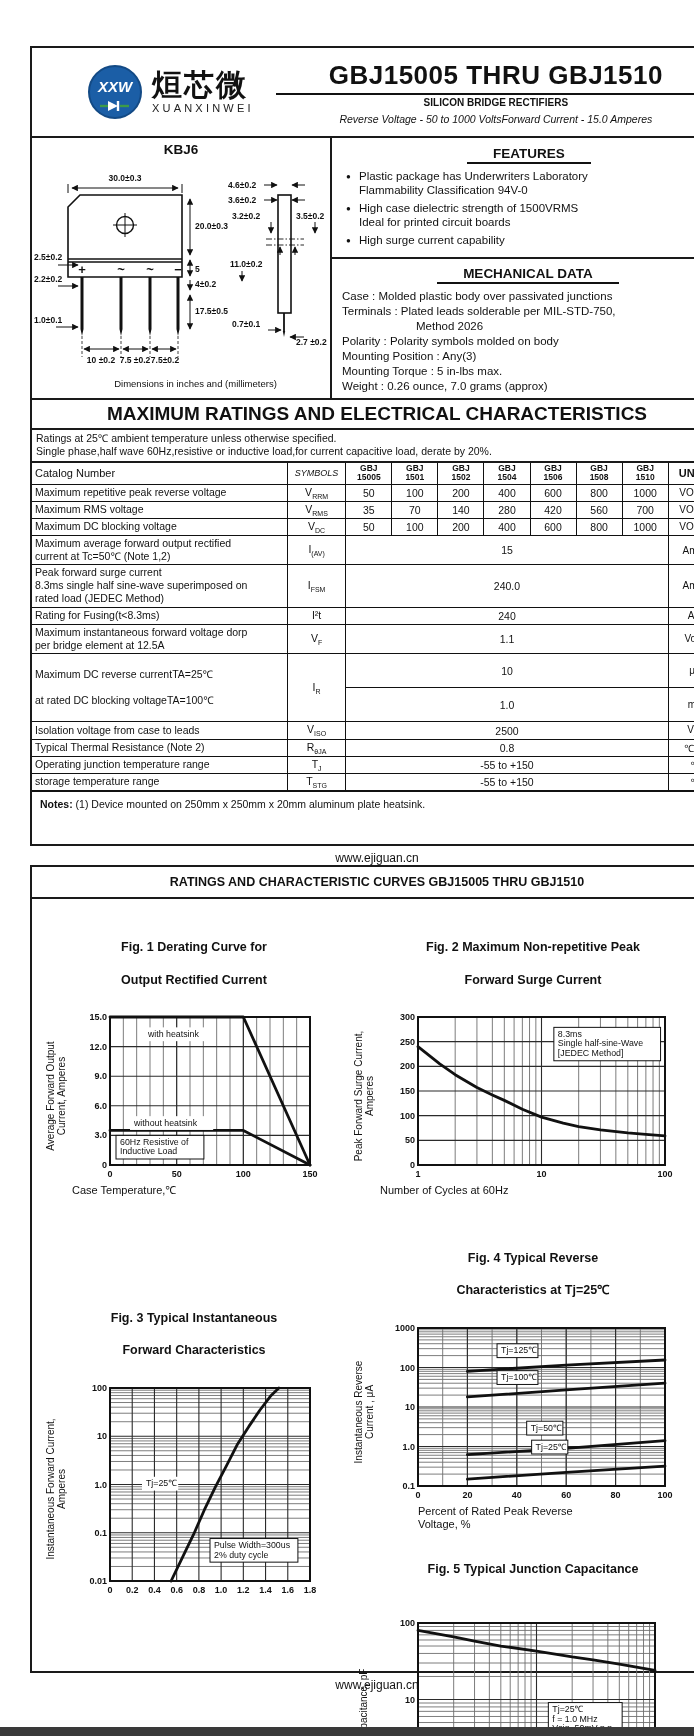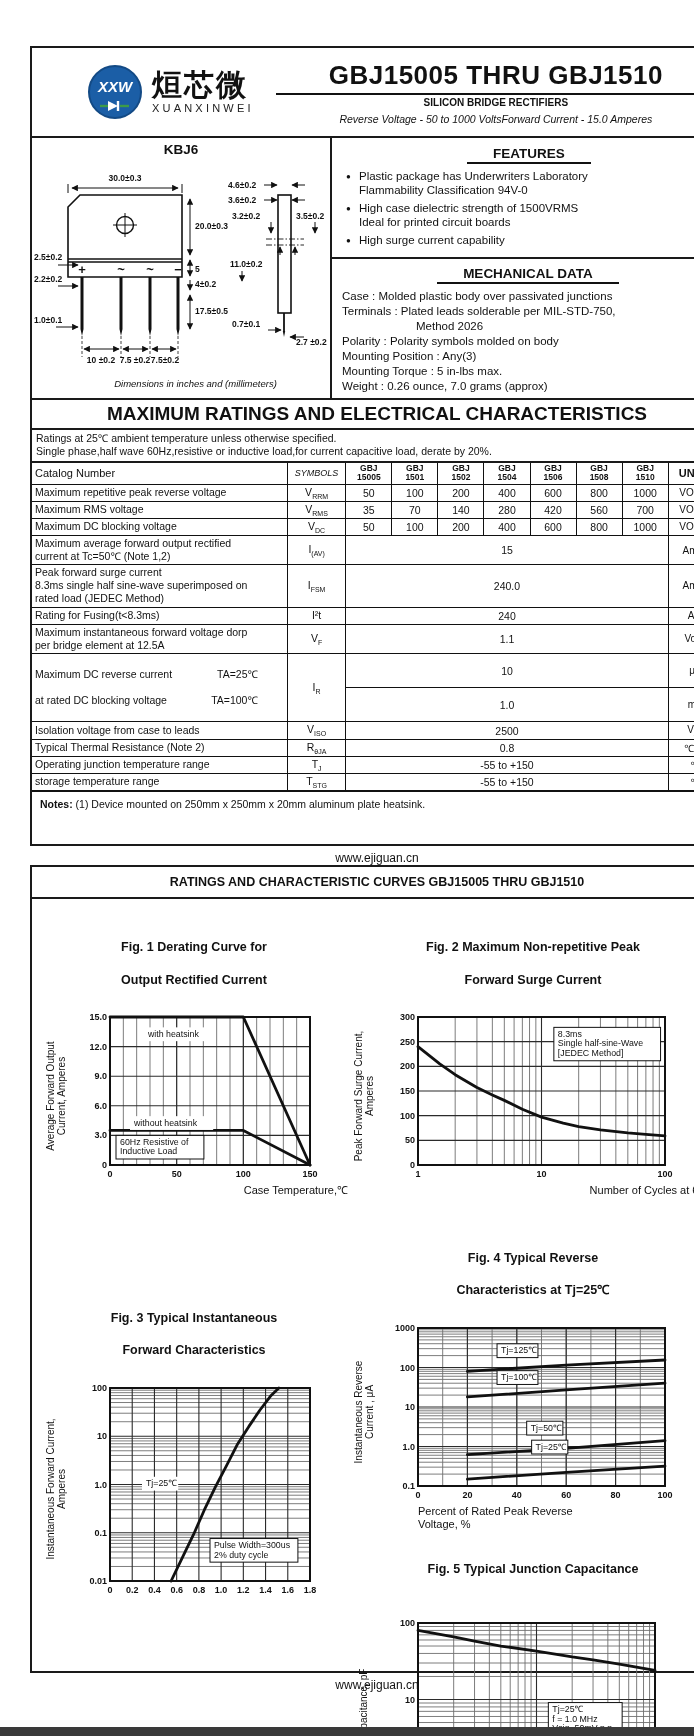--- a/index.html
+++ b/index.html
@@ -13,21 +13,21 @@
   .logo-cn{font-size:30px;font-weight:bold;letter-spacing:2px;line-height:1;}
   .logo-en{font-size:11px;letter-spacing:3.2px;color:#222;margin-top:2px;}
   .title-block{flex:1;margin-left:22px;text-align:center;}
   .doc-title{font-size:26px;font-weight:bold;border-bottom:2.5px solid #111;padding-bottom:2px;letter-spacing:.5px;}
   .doc-sub{font-size:10px;font-weight:bold;margin-top:2px;}
   .doc-tag{font-size:10.5px;font-style:italic;margin-top:5px;display:flex;justify-content:center;}
   .content{border-top:2px solid #1a1a1a;flex:1;display:flex;flex-direction:column;}
   .top-grid{display:flex;}
   .draw-cell{width:300px;border-right:2px solid #1a1a1a;box-sizing:border-box;padding:4px 0 2px 0;}
   .pkg-name{text-align:center;font-weight:bold;font-size:13.5px;margin-bottom:2px;}
-  .pkg-caption{text-align:center;font-style:italic;font-size:9.5px;margin-top:1px;padding-left:29px;}
+  .pkg-caption{text-align:center;font-size:9.5px;margin-top:1px;padding-left:29px;}
   .right-cell{flex:1;display:flex;flex-direction:column;}
   .feat-box{border-bottom:2px solid #1a1a1a;padding:6px 10px 6px 14px;}
   .box-head{text-align:center;margin-bottom:5px;}
   .box-head span{display:inline-block;font-weight:bold;font-size:13.5px;border-bottom:2px solid #111;padding:0 26px 1px 26px;}
   .feat-item{display:flex;font-size:11.5px;line-height:1.22;margin-bottom:4px;}
   .feat-item .blt{flex:0 0 13px;}
   .feat-item .blt::before{content:"●";font-size:8px;position:relative;top:-1px;}
   .feat-item .txt{white-space:pre-line;}
   .mech-box{padding:5px 8px 4px 10px;}
   .mech-line{font-size:11.5px;line-height:1.3;}
@@ -43,36 +43,36 @@
   th.h-cat{width:243px;text-align:left;font-weight:normal;vertical-align:bottom;font-size:11px;}
   th.h-sym{width:50px;font-style:italic;font-size:9px;font-weight:normal;}
   th.h-part{width:38px;font-size:8.5px;font-weight:bold;line-height:1.1;}
   th.h-units{width:46px;font-size:11px;font-weight:bold;}
   td.lab{text-align:left;white-space:pre-line;line-height:1.25;}
   td.sym{text-align:center;}
   td.sym span{font-style:normal;}
   td.sym sub,td.unit sub,th sub{font-size:7px;}
   td.val{text-align:center;}
   td.unit{text-align:center;font-size:10px;}
-  .split{display:flex;justify-content:space-between;padding-right:26px;}
+  .split{display:flex;justify-content:flex-start;padding-right:26px;}
   .notes-box{flex:1;border-top:1px solid #111;padding:6px 8px;font-size:10.5px;}
   .notes-box b{font-weight:bold;}
   .site{--w:0;text-align:center;font-size:12px;margin-top:5px;}
   
   .page2{border:2px solid #1a1a1a;height:808px;box-sizing:border-box;display:flex;flex-direction:column;}
   .curves-bar{border-bottom:2px solid #1a1a1a;text-align:center;font-weight:bold;font-size:12.5px;padding:8px 0;}
   .figs{display:flex;padding:24px 4px 0 8px;flex:1;}
   .col-left{width:308px;}
   .col-right{flex:1;}
   .fig-title{text-align:center;font-weight:bold;font-size:12.5px;line-height:1.3;margin-bottom:7px;white-space:pre-line;}
   .fig-body{display:flex;align-items:center;}
   .ylab{position:relative;flex:0 0 32px;align-self:stretch;}
   .ylab>span{position:absolute;top:50%;left:50%;transform:translate(-50%,-50%) rotate(-90deg);
              white-space:pre-line;text-align:center;font-size:10px;line-height:1.12;}
-  .fig-xlabel{font-size:11px;margin-left:32px;text-align:right;white-space:pre-line;margin-top:3px;line-height:1.2;}
+  .fig-xlabel{font-size:11px;margin-left:32px;text-align:left;white-space:pre-line;margin-top:3px;line-height:1.2;}
   svg.plot text{font-family:"Liberation Sans",sans-serif;}
   .dimtxt{font-size:8.5px;font-weight:bold;fill:#111;}
   .marktxt{font-size:13px;font-weight:bold;fill:#111;}
   .bottom-bar{position:absolute;left:0;bottom:0;width:694px;height:9px;background:#3a3a3a;}
 </style>
 </head>
 <body>
 
 <div class="sheet">
 

